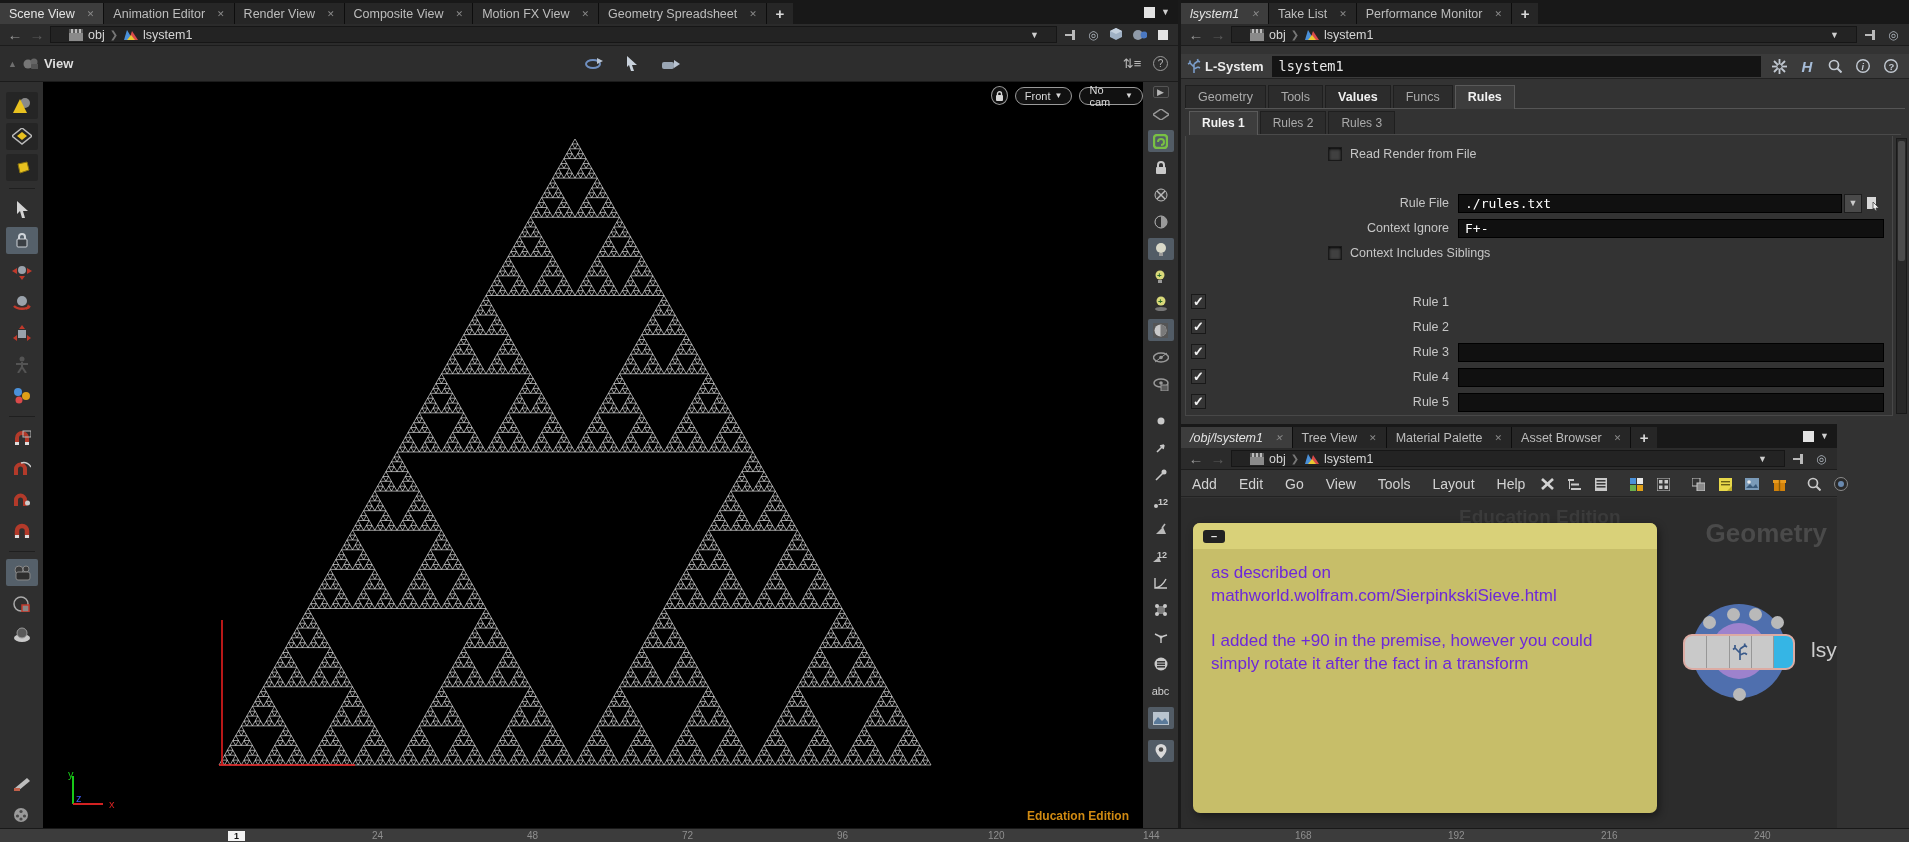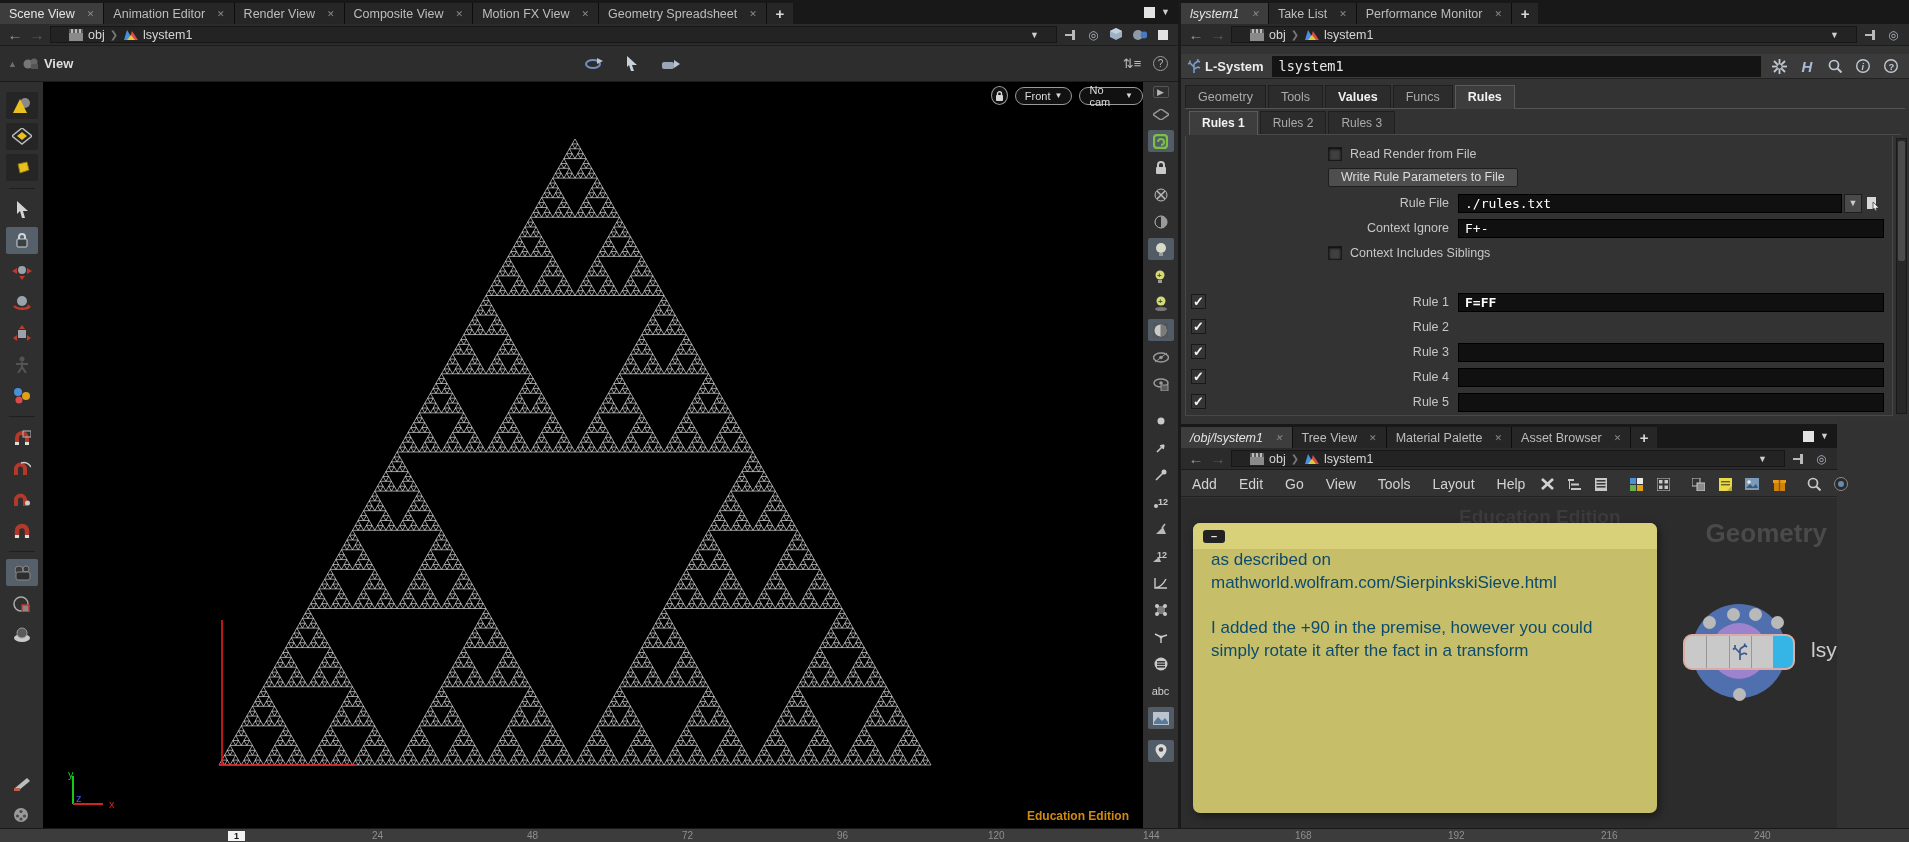--- a/index.html
+++ b/index.html
@@ -75,21 +75,21 @@
 .ntabs{position:absolute;left:0;right:0;top:4px;height:24px;display:flex;align-items:flex-end;background:#181818}
 .menurow{position:absolute;left:0;right:0;height:25px;display:flex;align-items:center;background:#333;border-bottom:1px solid #222}
 .menu{padding:0 11px;color:#d2d2d2;font-size:14px}
 .micon{display:inline-flex;align-items:center;justify-content:center;width:22px;height:20px;font-size:13px;color:#b9b9b9}
 .netcanvas{position:absolute;background:#2c2c2c;overflow:hidden}
 .wm-edu{position:absolute;color:#3b3b3b;font-size:19px;font-weight:bold}
 .wm-geo{position:absolute;color:#4a4a4a;font-size:26px;font-weight:bold}
 .note{position:absolute;background:#c7be69;border-radius:7px;box-shadow:2px 3px 8px rgba(0,0,0,.45)}
 .notehdr{height:26px;background:#d9d179;border-radius:7px 7px 0 0;display:flex;align-items:center;padding:0 10px}
 .notemin{width:22px;height:13px;background:#222;border-radius:3px;color:#eee;font-size:11px;font-weight:bold;display:flex;align-items:center;justify-content:center;line-height:10px}
-.notebody{padding:0 18px;color:#0c4a6e;font-size:17px;line-height:1.35}
+.notebody{padding:13px 18px;color:#6d28d9;font-size:17px;line-height:1.35}
 .node-ring{position:absolute;width:94px;height:94px;border-radius:50%;background:#4f6fae}
 .node-core{position:absolute;width:56px;height:56px;border-radius:50%;background:#9d82cd;left:19px;top:19px}
 .ndot{position:absolute;width:13px;height:13px;border-radius:50%;background:#b9b9b9}
 .node-body{position:absolute;width:112px;height:36px;border:2px solid #dcaba3;border-radius:9px;background:#c9c9c9;display:flex;overflow:hidden}
 .nseg{flex:1;border-right:1px solid #979797;display:flex;align-items:center;justify-content:center}
 .nseg.cyan{background:#35b5e5;border-right:none;flex:0 0 19px}
 .node-label{position:absolute;color:#cdcdcd;font-size:21px}
 
 
 .timeline{position:absolute;left:0;right:0;bottom:0;height:14px;background:#3c3c3c;border-top:1px solid #191919}
@@ -641,23 +641,20 @@
     <span class="ptab active" style="font-size:12px">Rules 1</span>
     <span class="ptab" style="font-size:12px">Rules 2</span>
     <span class="ptab" style="font-size:12px">Rules 3</span>
   </div>
 
   <div class="pbody">
     <div class="prow" style="top:8px;padding-left:142px">
       <span class="cb"></span>
       <span class="cblbl">Read Render from File</span>
     </div>
-    <div class="prow" style="top:31px;padding-left:142px">
-      <span class="btn">Write Rule Parameters to File</span>
-    </div>
     <div class="prow" style="top:57px">
       <span class="plbl">Rule File</span>
       <input class="pfield" value="./rules.txt" style="">
       <span class="ddbox">▼</span>
       <span class="micon">
           <svg width="14" height="15">
             <rect x="1" y="1" width="9" height="12" fill="#d9d9d9"></rect>
             <polygon points="7,6 13,12 10,12 11,15 9,14 8,12 7,13" fill="#efefef" stroke="#333" stroke-width="0.7"></polygon>
           </svg>
         </span>
@@ -666,21 +663,20 @@
       <span class="cb"></span>
       <span class="cblbl">Context Includes Siblings</span>
     </div>
     <div class="prow" style="top:82px">
       <span class="plbl">Context Ignore</span>
       <input class="pfield" value="F+-" style="">
     </div>
     <div class="prow" style="top:156px">
       <span class="rchk">✓</span>
       <span class="plbl">Rule 1</span>
-      <input class="pfield b" value="F=FF" style="">
     </div>
     <div class="prow" style="top:181px">
       <span class="rchk">✓</span>
       <span class="plbl">Rule 2</span>
     </div>
     <div class="prow" style="top:206px">
       <span class="rchk">✓</span>
       <span class="plbl">Rule 3</span>
       <input class="pfield" value="" style="">
     </div>

